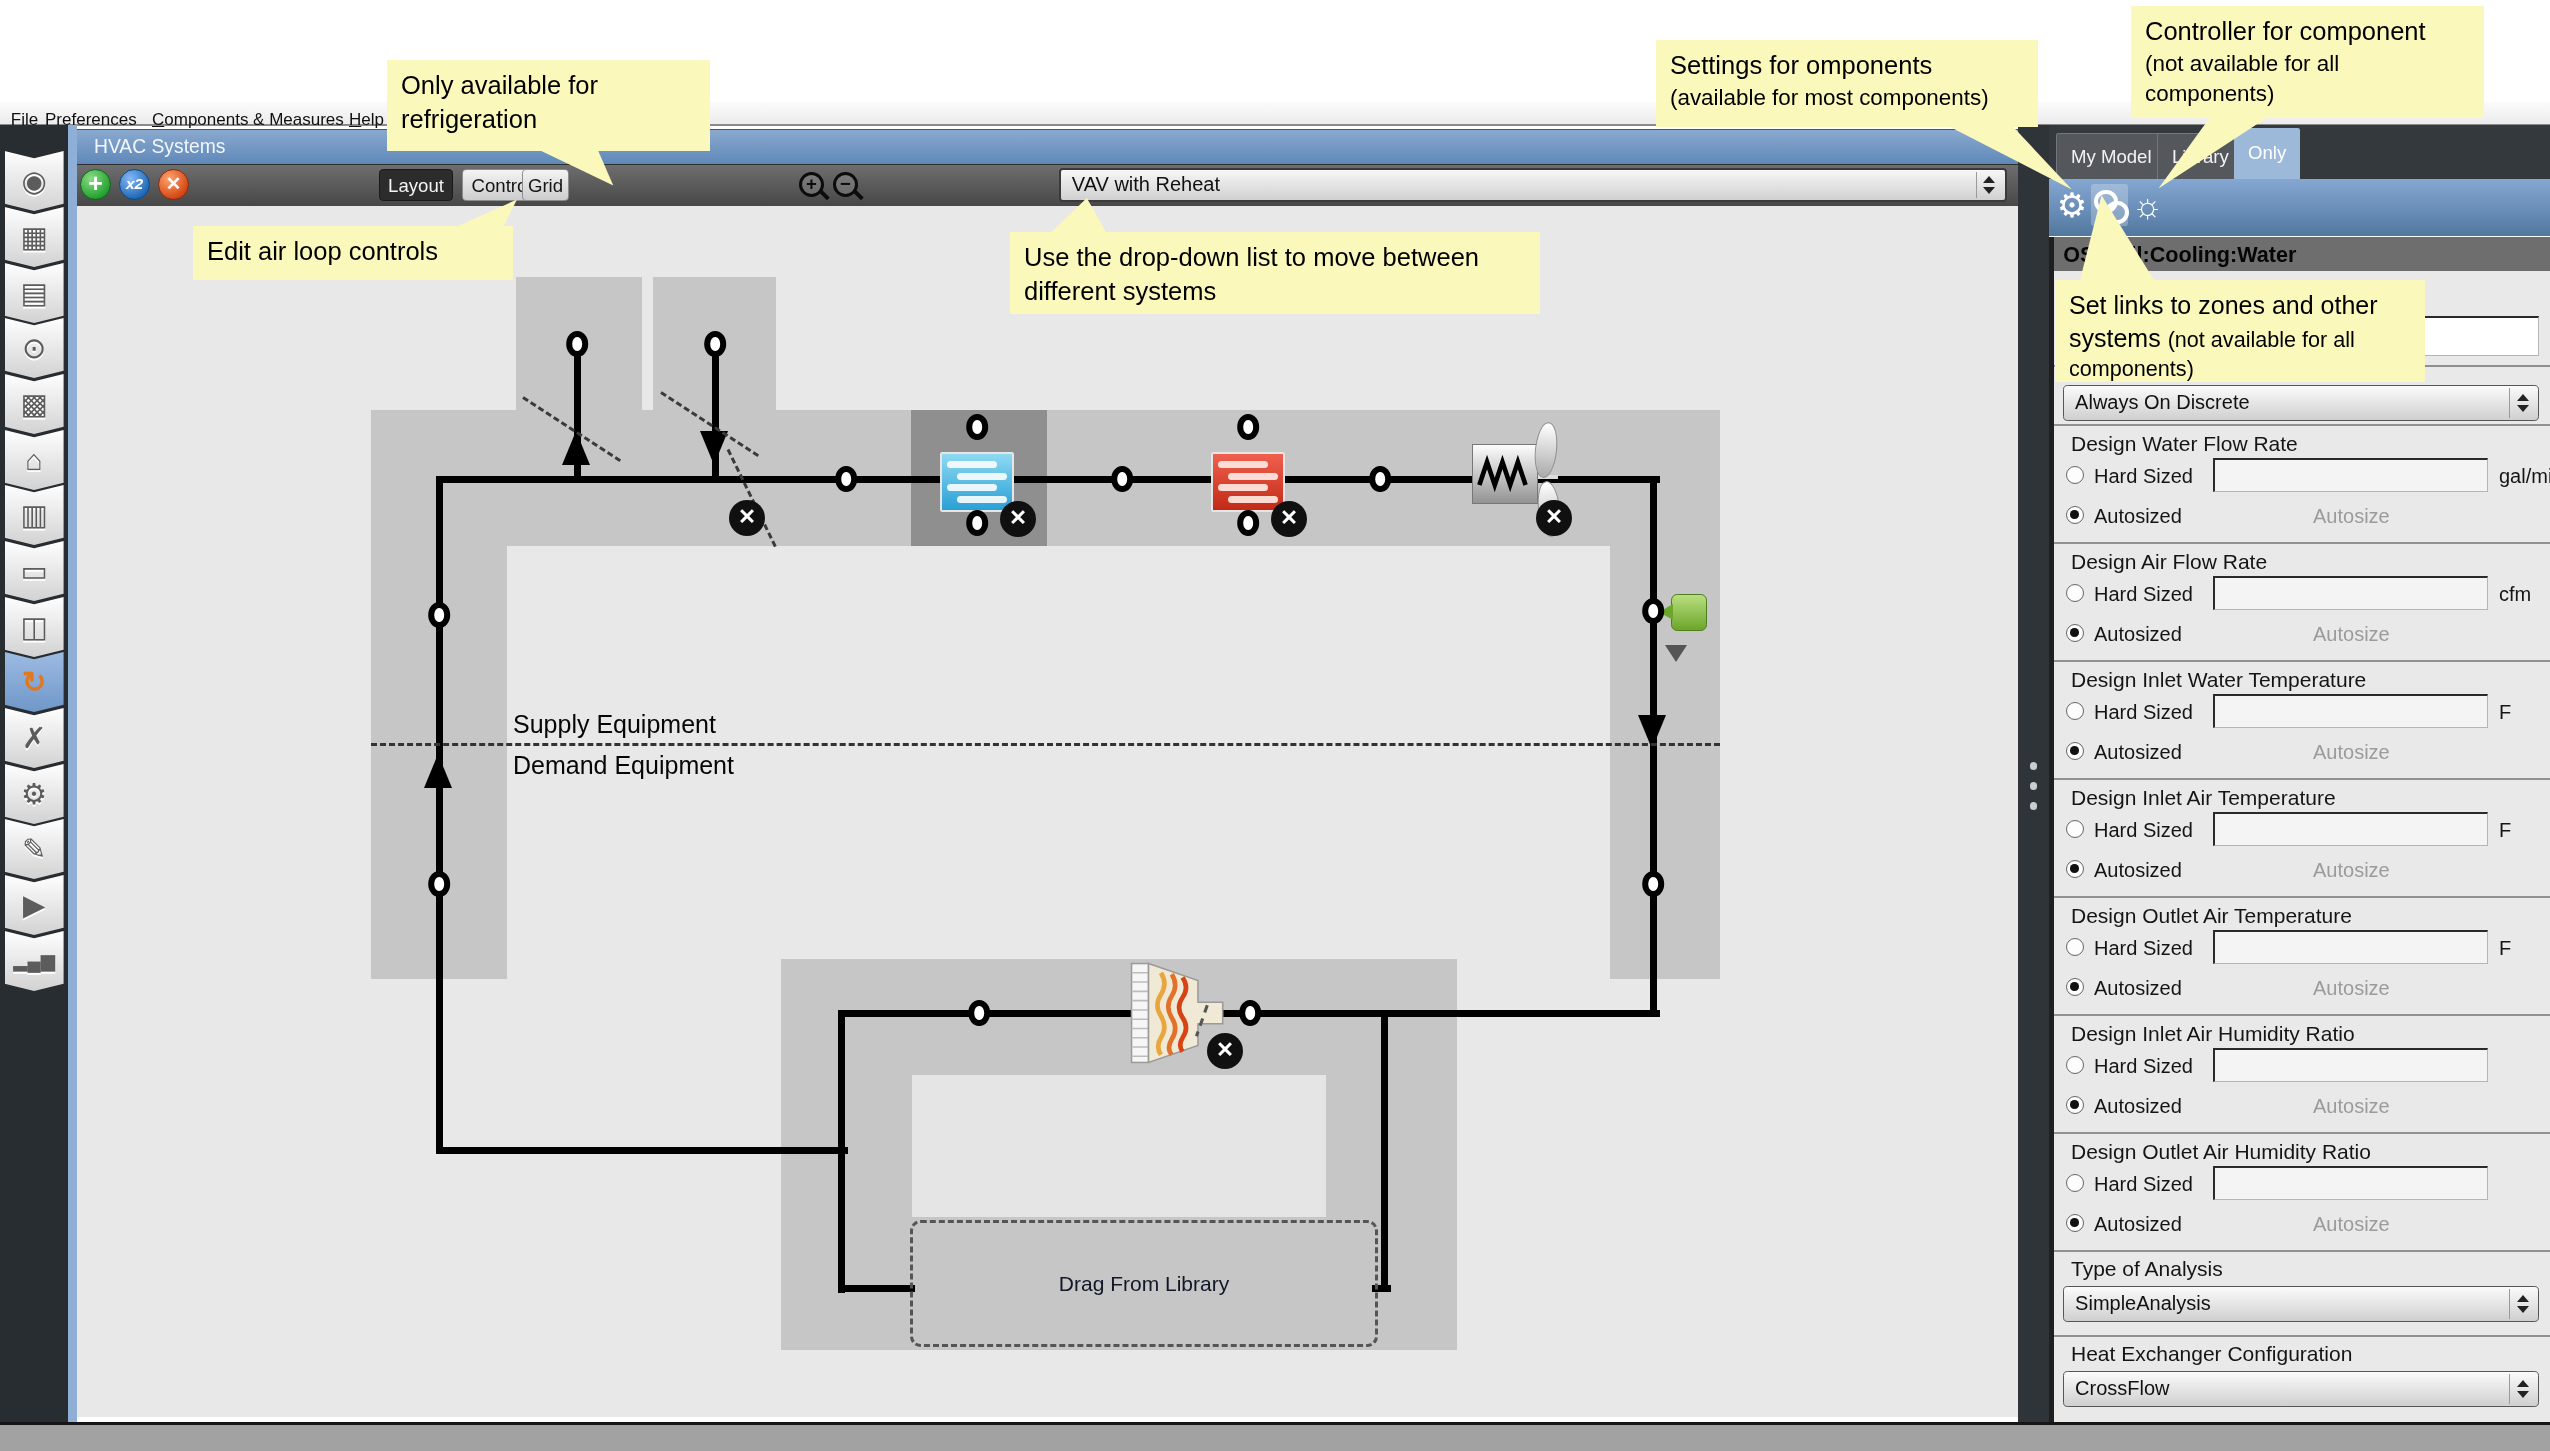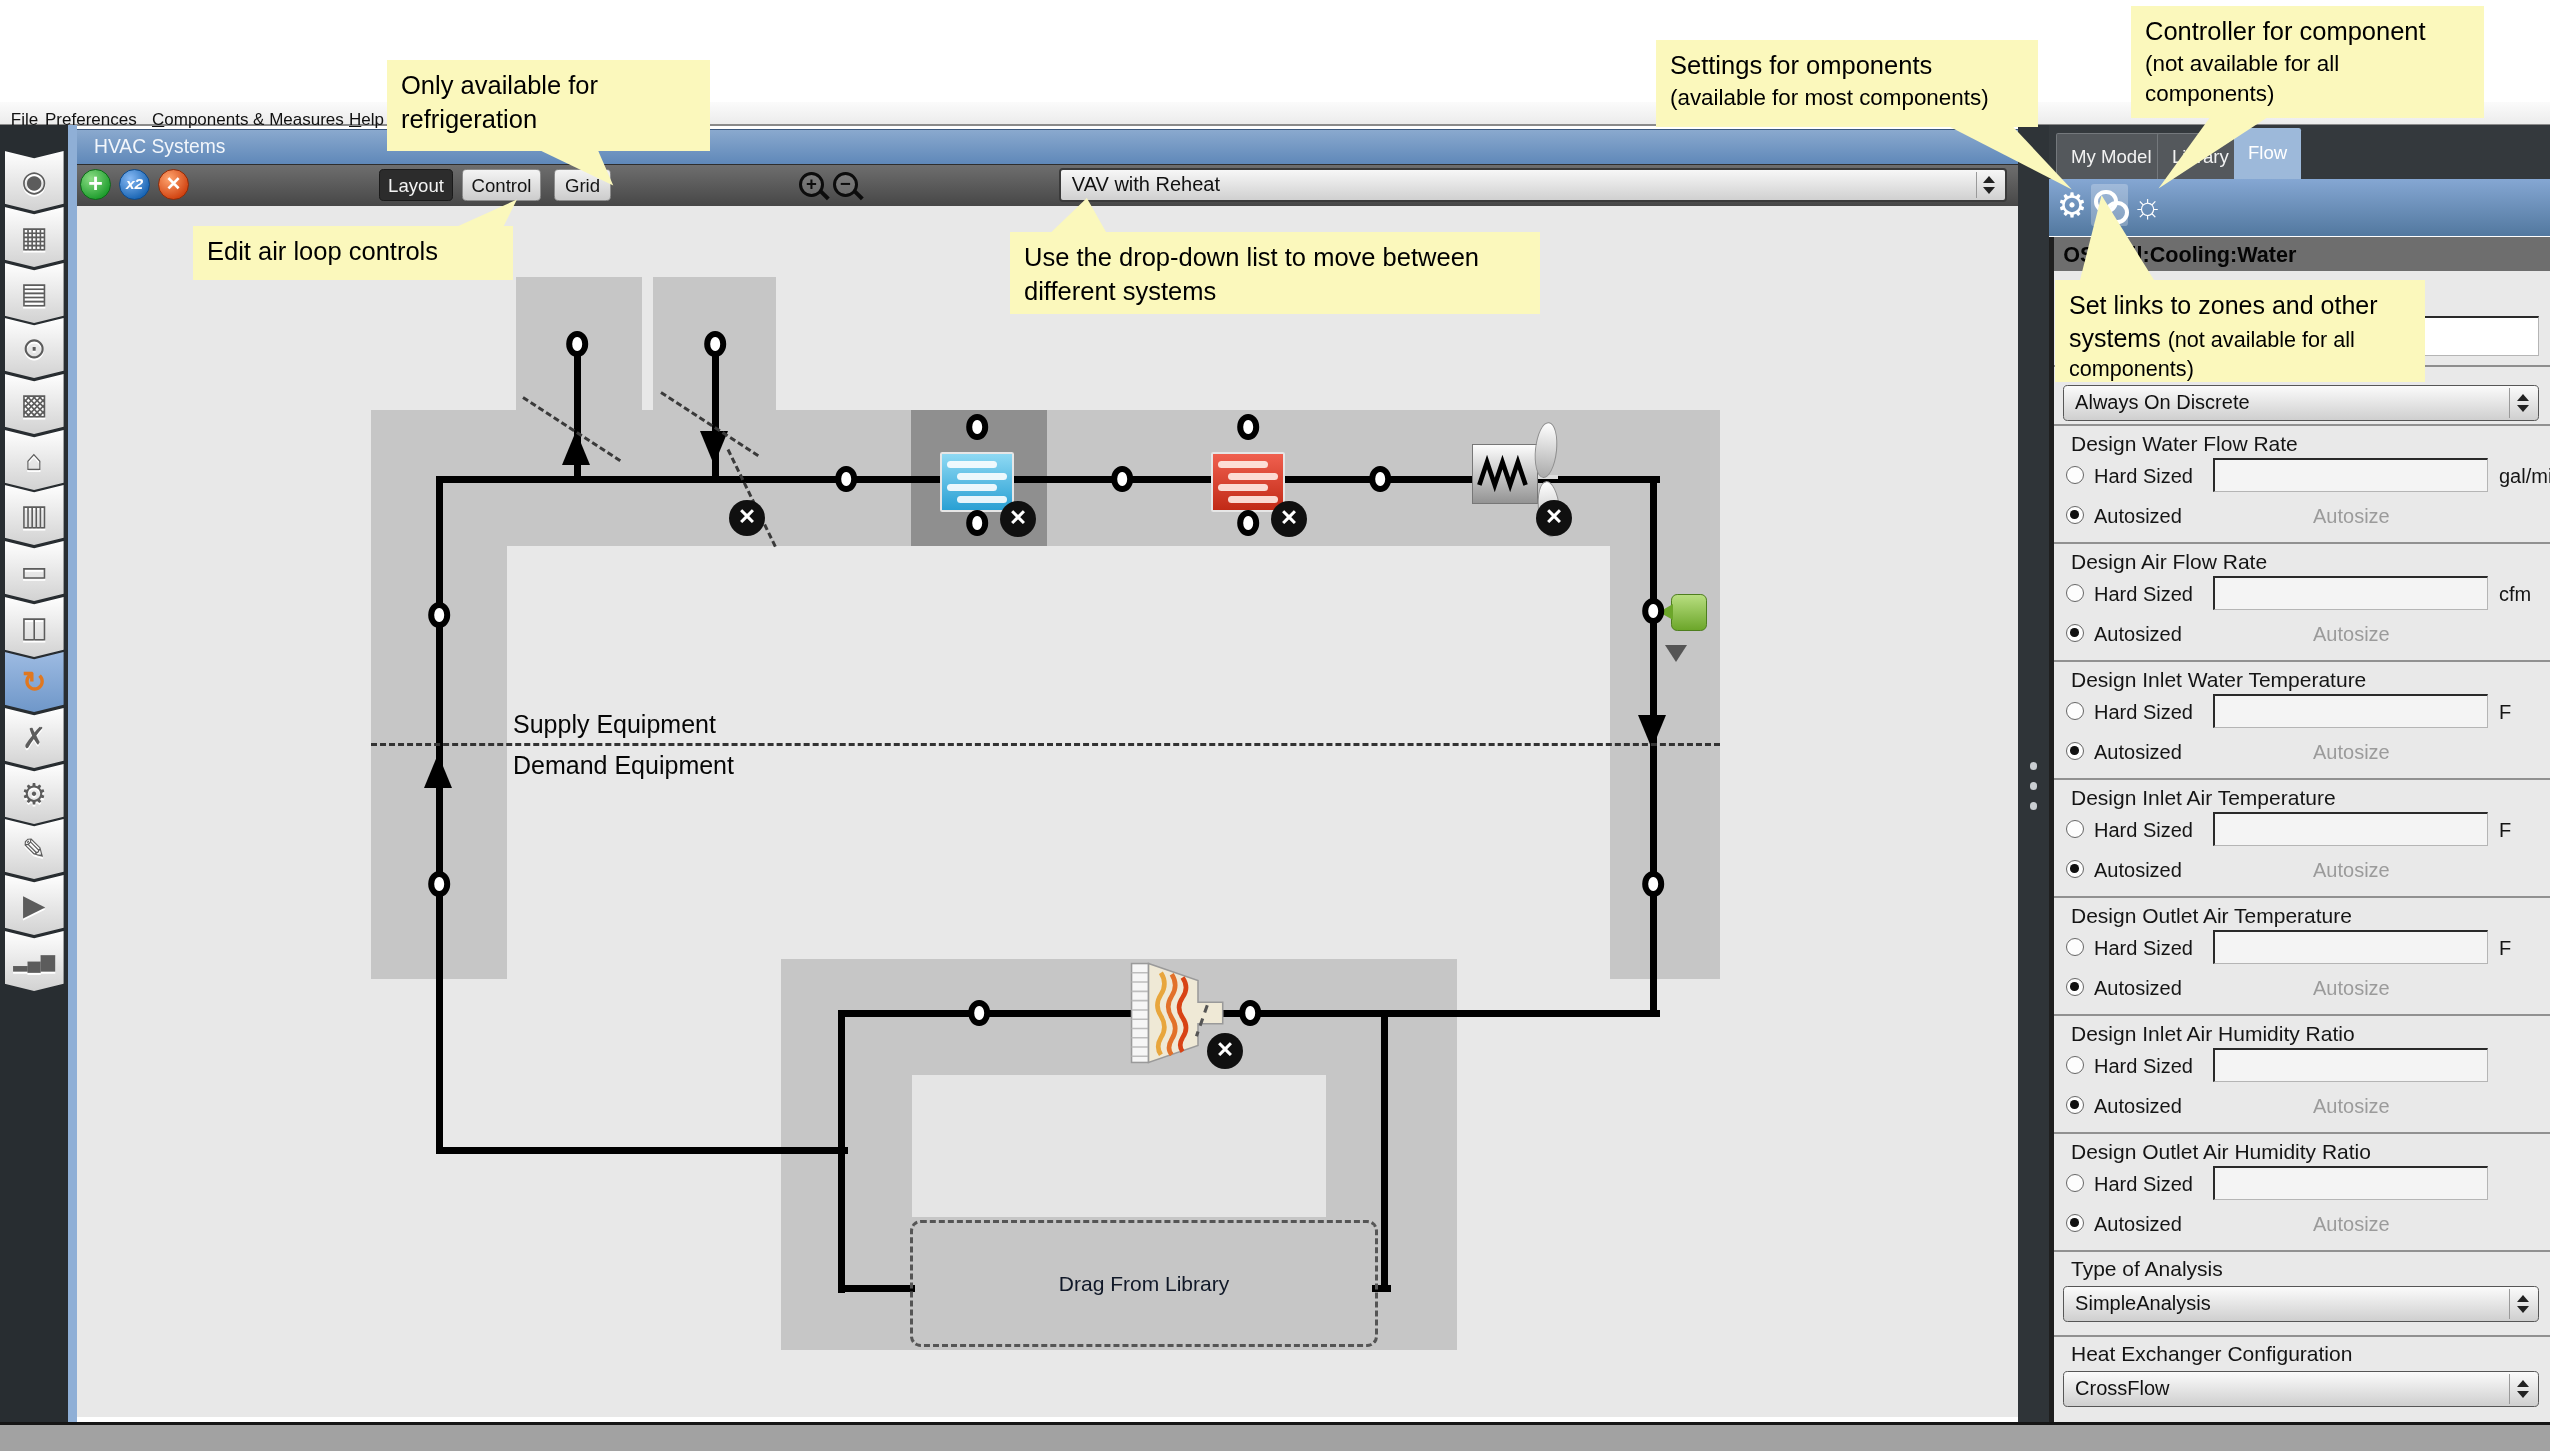--- a/index.html
+++ b/index.html
@@ -39,21 +39,21 @@
   #btn-add { left:80px; background:radial-gradient(circle at 35% 30%, #8bdc84, #1f9e2e 75%); border:1.5px solid #0d6b18; font-size:25px; line-height:26px; }
   #btn-dup { left:119px; background:radial-gradient(circle at 35% 30%, #86b9f4, #1b66b4 75%); border:1.5px solid #0d4a8c; font-size:15.5px; line-height:28px; font-style:italic; }
   #btn-del { left:158px; background:radial-gradient(circle at 35% 30%, #ffa46e, #d14311 75%); border:1.5px solid #8f2c09; font-size:18.6px; line-height:28px; }
 
   .viewbtn { position:absolute; top:5.4px; height:32px; border-radius:4.6px; font-size:18.6px;
     text-align:center; line-height:31px; cursor:pointer;
     background:linear-gradient(#f4f4f4,#cccccc); color:#141414; border:1.5px solid #8c8c8c; }
   .viewbtn.active { background:#2c2c2c; color:#f3f3f3; border:1.5px solid #1a1a1a; }
   #btn-layout { left:379px; width:74px;text-align:center; }
   #btn-control { left:462px; width:79px; }
-  #btn-grid { left:554px; width:57px; }
+  #btn-grid { left:522px; width:47px; }
 
   .zoomicon { position:absolute; top:8.5px; width:25px; height:25px; border:3.1px solid #0c0c0c;
     border-radius:50%; color:#0c0c0c; font-size:18.6px; font-weight:bold; text-align:center;
     line-height:18.6px; cursor:pointer; background:rgba(255,255,255,.15); }
   .zoomicon::after { content:""; position:absolute; width:10.8px; height:3.9px; background:#0c0c0c;
     right:-8.5px; bottom:-3.1px; transform:rotate(45deg); }
   #zoom-in { left:799px; } #zoom-out { left:833px; }
 
   #system-select { left:1059px; top:3.9px; width:948px; height:34px;
     background:linear-gradient(#f7f7f7,#d0d0d0); border:2.3px solid #3a3a3a; border-radius:3.9px;
@@ -349,21 +349,21 @@
 
   <div class="abs" id="splitter">
     <span class="dot" style="top:637px"></span>
       <span class="dot" style="top:657px"></span>
       <span class="dot" style="top:677px"></span>
   </div>
 
   <div class="abs" id="righttabs-bg"></div>
   <div class="rtab abs" style="left:2056px">My Model</div>
   <div class="rtab abs" style="left:2157px">Library</div>
-  <div class="rtab abs active" style="left:2234px">Flow</div>
+  <div class="rtab abs active" style="left:2234px">Only</div>
 
   <div class="abs" id="iconbar">
     <div class="ebtn" style="left:4.6px">⚙</div>
     <div class="ebtn hl" style="left:42px">
         <span class="chain"></span>
       </div>
     <div class="ebtn" style="left:80px">☼</div>
   </div>
 
   <div class="abs" id="panel">

